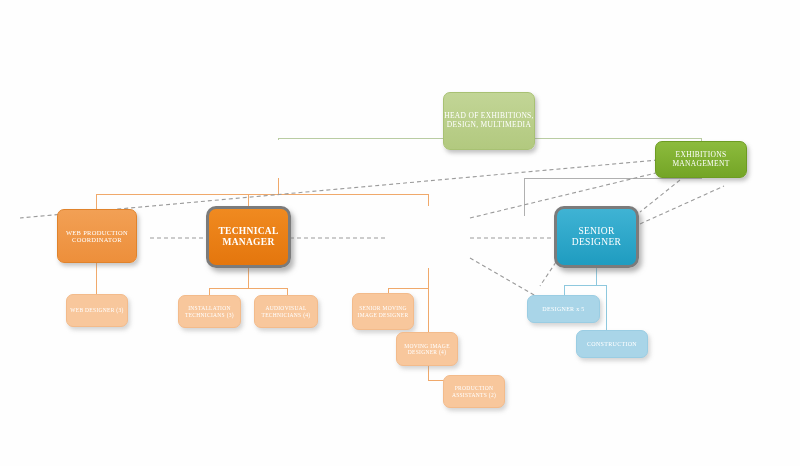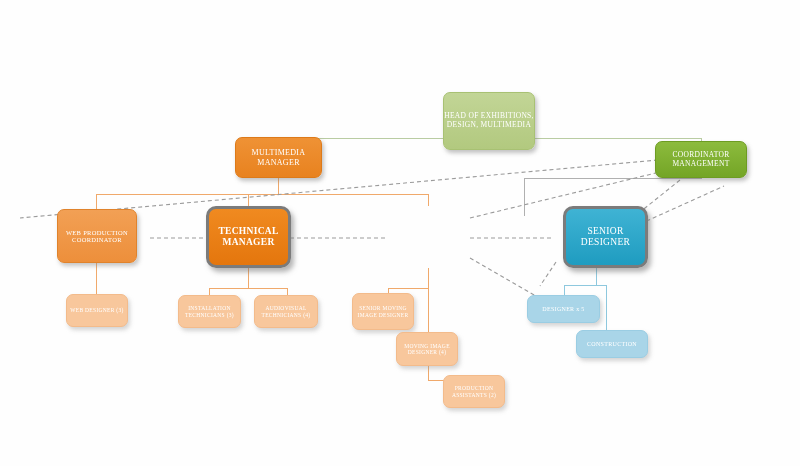--- a/index.html
+++ b/index.html
@@ -102,30 +102,29 @@
       <line x1="680" y1="180" x2="640" y2="212"></line>
 
       <line x1="640" y1="224" x2="724" y2="186"></line>
 
       <line x1="556" y1="262" x2="540" y2="286"></line>
     </g>
   </svg>
 
   <div class="node n-head" style="left:443px;top:52px;width:92px;height:58px;font-size:7.5px;margin-top:40px;">HEAD OF EXHIBITIONS, DESIGN, MULTIMEDIA</div>
 
-  <div class="node n-exhib" style="left:655px;top:141px;width:92px;height:37px;font-size:7.5px;">COORDINATOR MANAGEMENT</div>
+  <div class="node n-exhib" style="left:655px;top:141px;width:92px;height:37px;font-size:7.5px;">EXHIBITIONS MANAGEMENT</div>
 
-  <div class="node n-mm" style="left:235px;top:137px;width:87px;height:41px;font-size:8px;">MULTIMEDIA MANAGER</div>
 
   <div class="node n-wpc" style="left:57px;top:209px;width:80px;height:54px;font-size:6.5px;">WEB PRODUCTION COORDINATOR</div>
 
   <div class="node n-mgr" style="left:206px;top:206px;width:85px;height:62px;font-size:9.5px;font-weight:bold;">TECHNICAL MANAGER</div>
 
 
-  <div class="node n-des" style="left:554px;top:206px;width:85px;height:62px;font-size:9.5px;margin-left:9px;">SENIOR DESIGNER</div>
+  <div class="node n-des" style="left:554px;top:206px;width:85px;height:62px;font-size:9.5px;">SENIOR DESIGNER</div>
 
   <div class="node n-sub" style="left:66px;top:294px;width:62px;height:33px;font-size:5.5px;">WEB DESIGNER (3)</div>
 
   <div class="node n-sub" style="left:178px;top:295px;width:63px;height:33px;font-size:5.5px;">INSTALLATION TECHNICIANS (3)</div>
 
   <div class="node n-sub" style="left:254px;top:295px;width:64px;height:33px;font-size:5.5px;">AUDIOVISUAL TECHNICIANS (4)</div>
 
   <div class="node n-sub" style="left:352px;top:293px;width:62px;height:37px;font-size:5.5px;">SENIOR MOVING IMAGE DESIGNER</div>
 
   <div class="node n-sub" style="left:396px;top:332px;width:62px;height:34px;font-size:5.5px;">MOVING IMAGE DESIGNER (4)</div>

